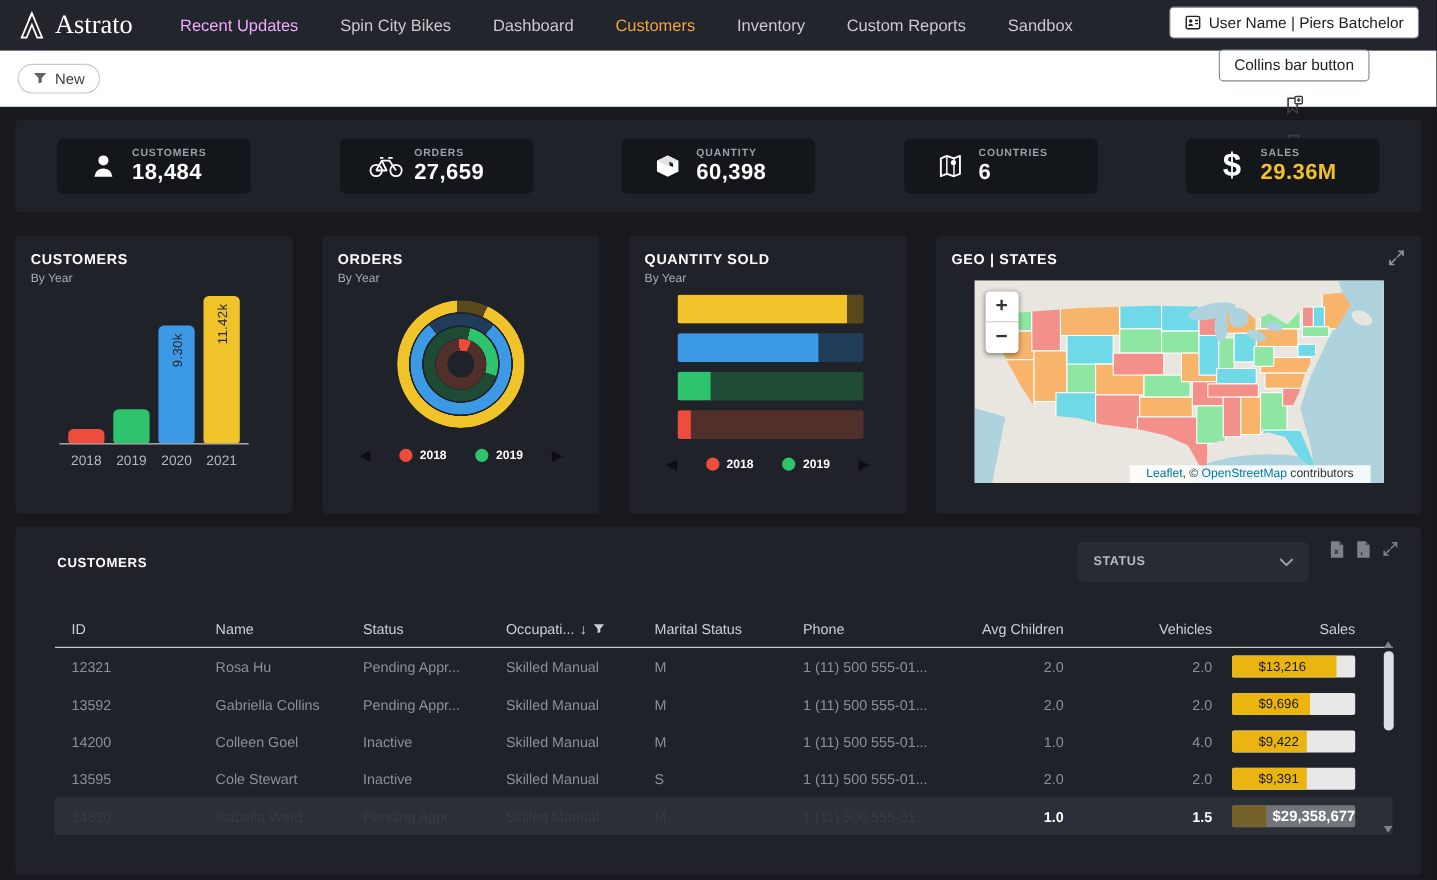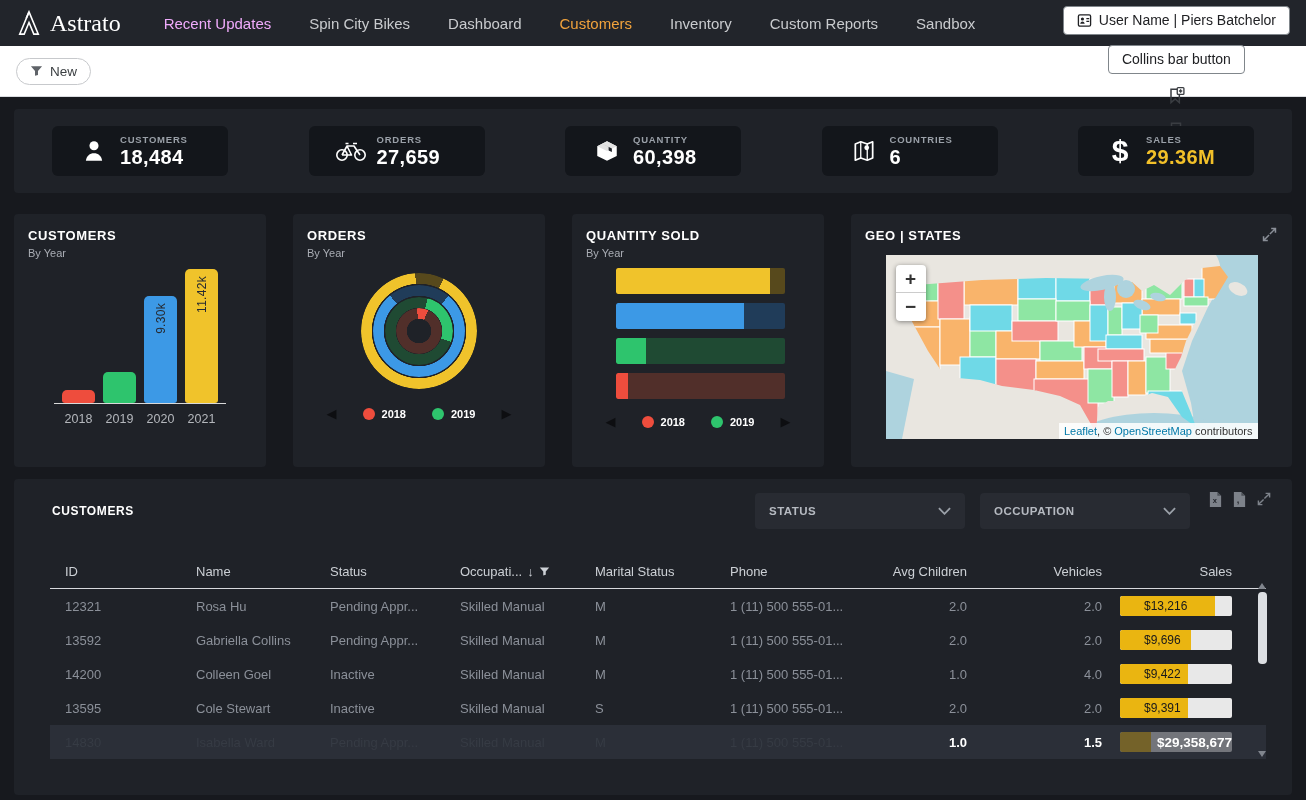--- a/index.html
+++ b/index.html
@@ -66,21 +66,21 @@
   .hbars { margin:9px 25px 0 30px; }
   .htrack { height:26px; border-radius:2px; margin-bottom:9px; position:relative; overflow:hidden; cursor:pointer; }
   .hfill { position:absolute; left:0; top:0; bottom:0; border-radius:2px 0 0 2px; }
 
   
   .expand-ic { position:absolute; top:12px; right:14px; color:#8a8f98; cursor:pointer; }
   .mapbox { position:relative; width:372px; height:184px; margin:12px auto 0; overflow:hidden; background:#e9e6e0; cursor:grab; }
   .zoomctl { position:absolute; top:10px; left:10px; width:30px; background:#fff; border-radius:4px; box-shadow:0 1px 5px rgba(0,0,0,.45); overflow:hidden; }
   .zbtn { width:30px; height:28px; display:flex; align-items:center; justify-content:center; font-size:19px; font-weight:bold; color:#333; cursor:pointer; }
   .zbtn:first-child { border-bottom:1px solid #ccc; }
-  .attrib { position:absolute; right:0; bottom:0; background:rgba(255,255,255,.85); font-size:11px; color:#333; padding:2px 5px; white-space:nowrap; }
+  .attrib { position:absolute; right:12px; bottom:0; background:rgba(255,255,255,.85); font-size:11px; color:#333; padding:2px 15px; white-space:nowrap; }
   .attrib a { color:#0078a8; text-decoration:none; cursor:pointer; }
 
   
   .table-panel { margin-top:12px; height:316px; position:relative; padding-top:14px; }
   .panel-top { display:flex; align-items:center; padding:0 20px 0 14px; }
   .tbl-title { color:#fff; font-size:12px; font-weight:bold; letter-spacing:.6px; margin-left:24px; margin-right:auto; }
   .drop { width:210px; height:36px; background:#282b32; border-radius:4px; display:flex; align-items:center; padding:0 14px; margin-left:15px; cursor:pointer; }
   .drop-label { color:#b6bac1; font-size:11.5px; font-weight:bold; letter-spacing:.5px; }
   .drop svg { margin-left:auto; }
   .exports { display:flex; gap:9px; margin-left:18px; align-self:flex-start; margin-top:-2px; color:#7d828a; }
@@ -439,26 +439,20 @@
 
     <section class="panel table-panel">
       <div class="panel-top">
         <div class="tbl-title">CUSTOMERS</div>
         <div class="drop">
           <span class="drop-label">STATUS</span>
           <svg width="13" height="8" viewBox="0 0 14 8">
               <path d="M1 1l6 6 6-6" fill="none" stroke="#9aa0a8" stroke-width="2"></path>
             </svg>
         </div>
-        <div class="drop">
-          <span class="drop-label">OCCUPATION</span>
-          <svg width="13" height="8" viewBox="0 0 14 8">
-              <path d="M1 1l6 6 6-6" fill="none" stroke="#9aa0a8" stroke-width="2"></path>
-            </svg>
-        </div>
         <div class="exports">
           <span><svg width="15" height="17" viewBox="0 0 16 18">
                 <path d="M2 1h8l4 4v12H2Z" fill="#7d828a"></path>
                 <path d="M10 1l4 4h-4z" fill="#4a4e55"></path>
                 <text x="5" y="13" font-size="8" fill="#1f2228" font-weight="bold" font-family="sans-serif">x</text>
               </svg></span>
           <span><svg width="15" height="17" viewBox="0 0 16 18">
                 <path d="M2 1h8l4 4v12H2Z" fill="#7d828a"></path>
                 <path d="M10 1l4 4h-4z" fill="#4a4e55"></path>
                 <text x="5" y="13" font-size="10" fill="#1f2228" font-weight="bold" font-family="sans-serif">,</text>

